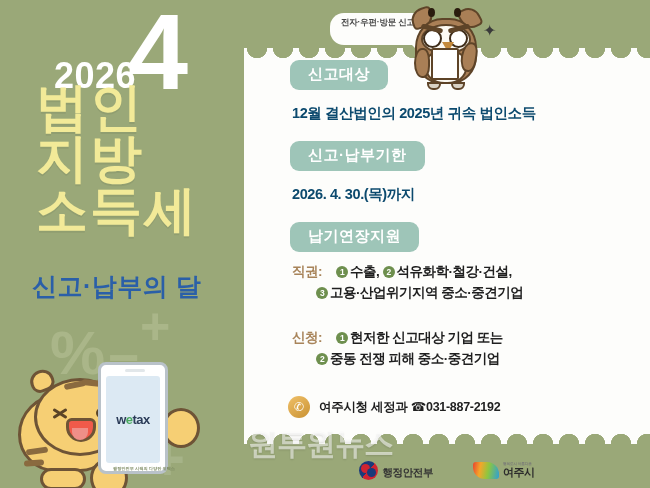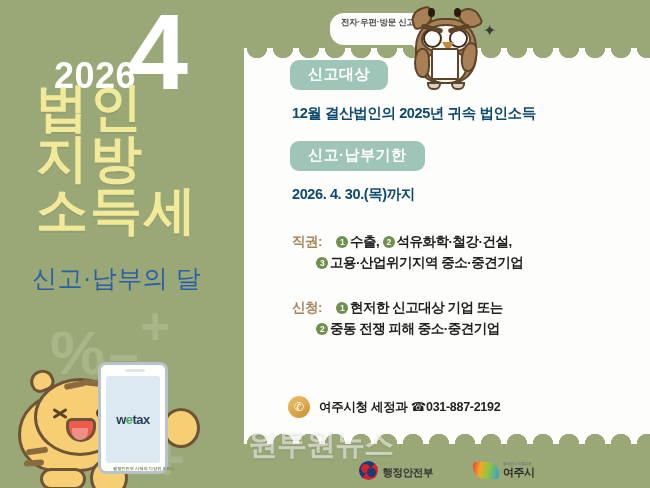--- a/index.html
+++ b/index.html
@@ -43,22 +43,22 @@
     color:#ffffff; font-size:108px; font-weight:800; line-height:1;
   }
   .title-ko {
     position:absolute; left:36px; top:82px;
     color:#f2ea98; font-size:52px; font-weight:800; line-height:0.99;
     letter-spacing:2px;
     text-shadow:0 2px 0 rgba(0,0,0,0.06);
   }
   .title-ko div { display:block; }
   .subtitle-ko {
-    position:absolute; left:32px; top:262px;
-    color:#2a5fa8; font-size:25px; font-weight:400; letter-spacing:0.5px;
+    position:absolute; left:32px; top:270px;
+    color:#2a5fa8; font-size:25px; font-weight:700; letter-spacing:0.5px;
   }
 
   
   #cat { position:absolute; left:12px; top:350px; width:180px; height:138px; }
   .cat-body {
     position:absolute; left:6px; top:44px; width:96px; height:78px;
     background:#f6cf74; border:3px solid #6e5436; border-radius:48px 46px 40px 44px;
   }
   .cat-head {
     position:absolute; left:22px; top:28px; width:92px; height:78px;
@@ -390,20 +390,21 @@
       <div class="badge">신고대상</div>
       <div class="body-line">12월 결산법인의 2025년 귀속 법인소득</div>
 
       <div class="gap"></div>
 
       <div class="badge">신고·납부기한</div>
       <div class="body-line">2026. 4. 30.(목)까지</div>
 
       <div class="gap"></div>
 
+      <div class="badge">납기연장지원</div>
 
       
       <div class="ext-block">
         <div class="ext-row">
           <span class="ext-key">직권:</span>
           <span><span class="num">1</span><span>수출,</span>&nbsp;<span class="num">2</span><span>석유화학·철강·건설,</span></span>
         </div>
         <div class="ext-cont"><span class="num">3</span><span>고용·산업위기지역 중소·중견기업</span></div>
       </div>
 

